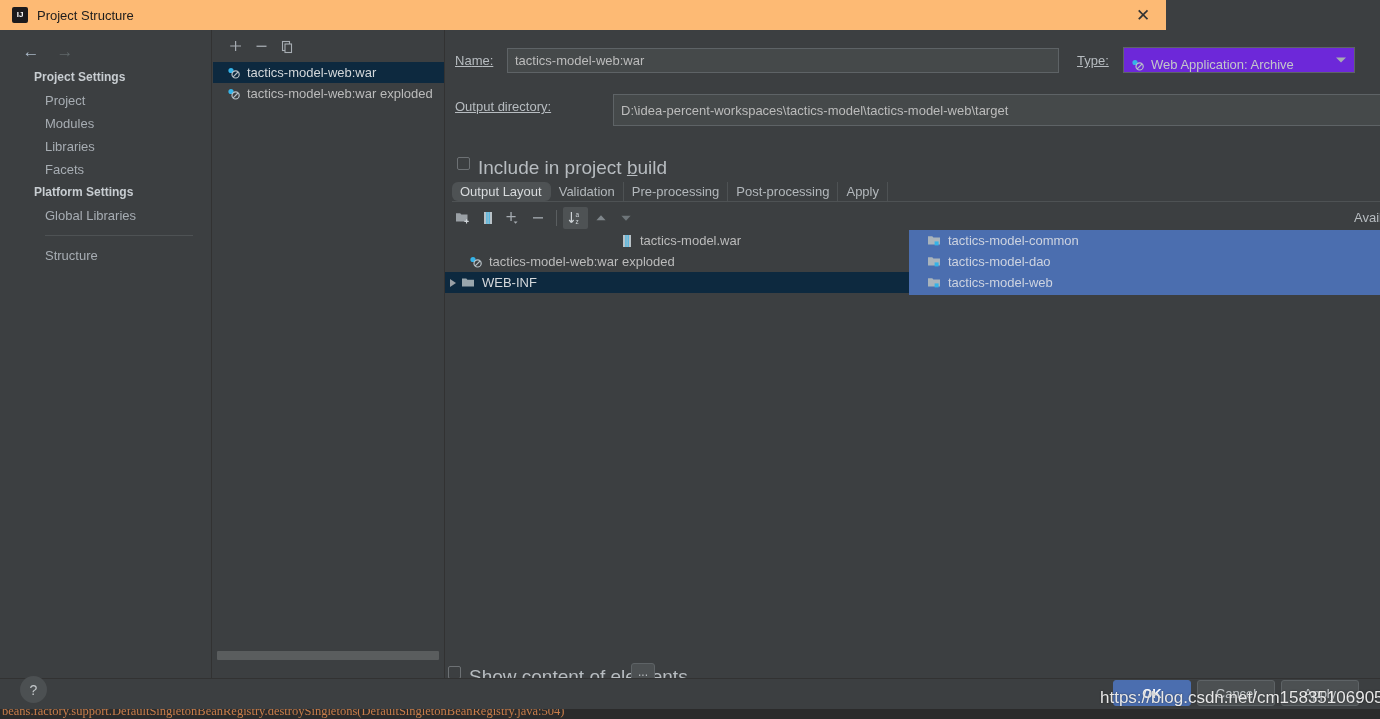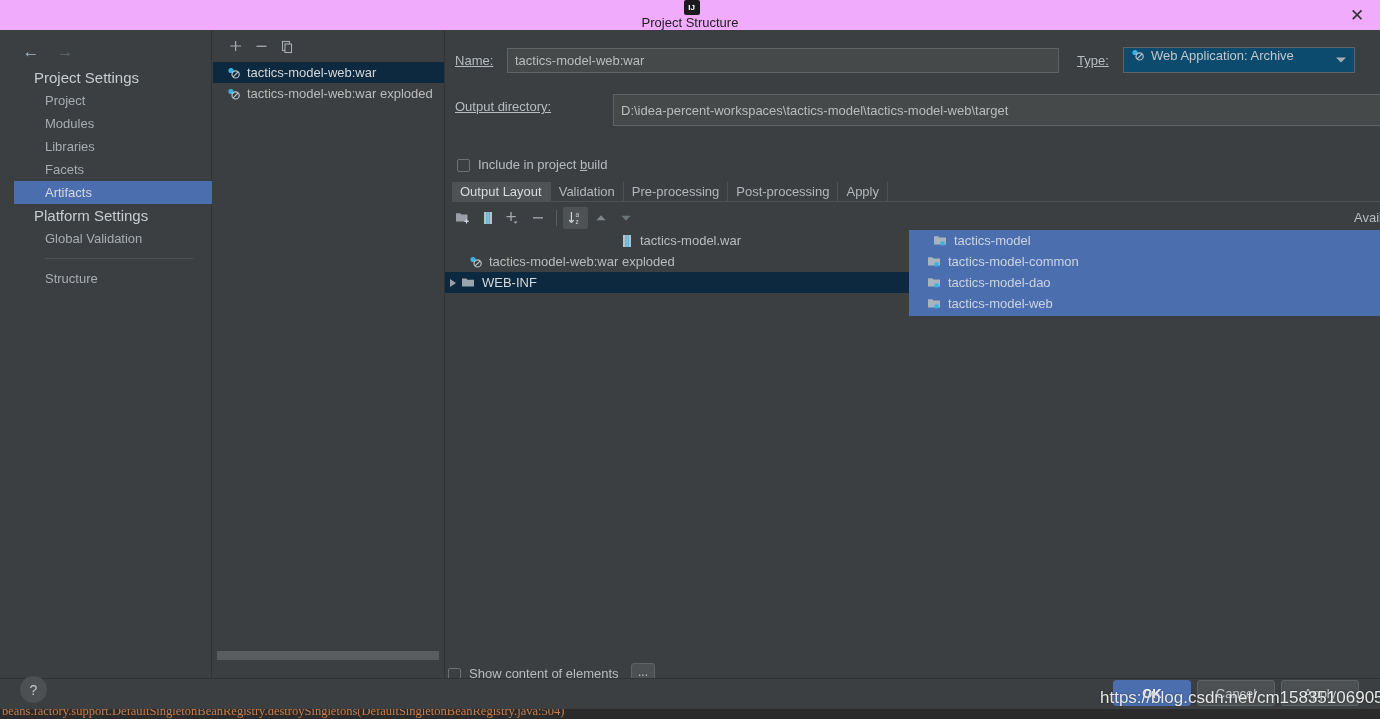--- a/index.html
+++ b/index.html
@@ -35,23 +35,23 @@
     font-family: Liberation Serif, serif;
     font-size: 12.5px; color: #c87d4a; white-space: nowrap;
   }
 
   
   .dialog {
     position: absolute; left: 0; top: 0; width: 1380px; height: 708px;
     background: #3c3f41;
   }
   .titlebar {
-    position: absolute; left: 0; top: 0; width: 1380px; height: 30px;
-    background: #f0abfc;
-    display: flex; align-items: center; flex-direction: column;
+    position: absolute; left: 0; top: 0; width: 1166px; height: 30px;
+    background: #fdba74;
+    display: flex; align-items: center;
   }
   .title-icon {
     width: 16px; height: 16px; margin-left: 12px; margin-right: 9px;
     background: #1b1b1d; border-radius: 2px; position: relative;
     display: inline-block;
   }
   .title-icon::before {
     content: "IJ"; position: absolute; left: 0; top: 0;
     width: 16px; height: 16px; line-height: 16px; text-align: center;
     font-size: 8px; font-weight: bold; color: #ffffff;
@@ -84,21 +84,21 @@
   .nav-arrow {
     width: 34px; height: 26px; display: flex; align-items: center; justify-content: center;
     font-size: 17px; line-height: 1;
   }
   .nav-arrow.back { color: #a9b7c6; }
   .nav-arrow.fwd  { color: #5f6769; }
 
   .nav-list { position: absolute; left: 0; top: 36px; width: 197px; }
   .nav-group {
     height: 23px; line-height: 23px; padding-left: 20px;
-    font-size: 15px; font-weight: normal; color: #c8cdd1;
+    font-size: 12px; font-weight: bold; color: #c8cdd1;
   }
   .nav-item {
     height: 23px; line-height: 23px; padding-left: 31px;
     font-size: 13px; color: #a7adb3;
   }
   .nav-item.selected {
     background: #4b6eaf; color: #d6d9dc;
     width: 197px;
   }
   .nav-sep {
@@ -147,57 +147,57 @@
   .lbl u { text-decoration: underline; }
   .tfield {
     position: absolute; height: 25px; box-sizing: border-box;
     background: #45494a; border: 1px solid #5e6366;
     color: #bcbcbc; font-size: 13px;
     display: flex; align-items: center; padding-left: 7px;
     white-space: nowrap; overflow: hidden;
   }
   .combo {
     position: absolute; height: 26px; box-sizing: border-box;
-    background: #0c4a6e; border: 1px solid #5e6366;
-    display: flex; align-items: flex-start; padding-left: 7px;
+    background: #6d28d9; border: 1px solid #5e6366;
+    display: flex; align-items: flex-end; padding-left: 7px;
     font-size: 13px; color: #c3c7ca;
   }
   .combo .chev {
     position: absolute; right: 8px; top: 50%; transform: translateY(-50%);
     width: 0; height: 0; border-left: 5px solid transparent;
     border-right: 5px solid transparent; border-top: 5px solid #a6acb2;
   }
   .browse-ico {
     position: absolute; right: 6px; top: 50%; transform: translateY(-50%);
     color: #9aa0a5;
   }
 
   .chk-row {
-    position: absolute; display: flex; align-items: flex-end;
-    font-size: 13px; color: #b7bcc0;
+    position: absolute; display: flex; align-items: flex-start;
+    font-size: 19px; color: #b7bcc0;
   }
   .chkbox {
     width: 13px; height: 13px; box-sizing: border-box;
     border: 1px solid #6d7174; background: #3c3f41;
     margin-right: 8px; border-radius: 2px;
   }
 
   
   .tabs {
     position: absolute; left: 7px; top: 151px; width: 928px; height: 20px;
     display: flex; align-items: flex-end;
     border-bottom: 1px solid #4e5254;
   }
   .tab {
     height: 19px; line-height: 19px; padding: 0 8px;
     font-size: 13px; color: #b2b7bb;
     border-right: 1px solid #4e5254;
   }
   .tab.active {
-    background: #4e5254; color: #d8dbdd;
+    background: #4e5254; color: #d8dbdd; border-radius: 6px;
   }
 
   
   .lay-toolbar {
     position: absolute; left: 5px; top: 176px; width: 460px; height: 24px;
     display: flex; align-items: center;
   }
   .lay-toolbar .tb-btn { width: 25px; }
   .tb-sep {
     width: 1px; height: 16px; background: #5a5e60; margin: 0 6px;
@@ -313,23 +313,22 @@
         <div class="nav-arrows">
           <div class="nav-arrow back">←</div>
           <div class="nav-arrow fwd">→</div>
         </div>
         <div class="nav-list">
           <div class="nav-group">Project Settings</div>
           <div class="nav-item">Project</div>
           <div class="nav-item">Modules</div>
           <div class="nav-item">Libraries</div>
           <div class="nav-item">Facets</div>
-          <div class="nav-item selected">Artifacts</div>
           <div class="nav-group">Platform Settings</div>
-          <div class="nav-item">Global Validation</div>
+          <div class="nav-item">Global Libraries</div>
           <div class="nav-sep"></div>
           <div class="nav-item">Structure</div>
         </div>
       </div>
 
       <div class="artifacts">
         <div class="art-toolbar">
           <div class="tb-btn">
             <svg width="13" height="13" viewBox="0 0 13 13">
                 <path d="M6 1h1.2v4.4H12v1.2H7.2V11H6V6.6H1.2V5.4H6z" fill="#a6acb2"></path>
@@ -499,29 +498,20 @@
           <span class="ico">
             <svg width="15" height="13" viewBox="0 0 15 13">
               <path d="M1 2.4h4.3l1.1 1.3h6.6v6.9H1z" fill="#9aa6ad"></path>
             </svg>
           </span>
           <span>WEB-INF</span>
         </div>
       </div>
 
       <div class="avail-list">
-        <div class="avail-row indent">
-          <span class="ico">
-            <svg width="15" height="13" viewBox="0 0 15 13">
-              <path d="M1 2.2h4.3l1.1 1.3h6.6v6.9H1z" fill="#a9b3bb"></path>
-              <rect x="7.6" y="7.4" width="4" height="4" fill="#35b3e8"></rect>
-            </svg>
-          </span>
-          <span>tactics-model</span>
-        </div>
         <div class="avail-row">
           <span class="ico">
             <svg width="15" height="13" viewBox="0 0 15 13">
               <path d="M1 2.2h4.3l1.1 1.3h6.6v6.9H1z" fill="#a9b3bb"></path>
               <rect x="7.6" y="7.4" width="4" height="4" fill="#35b3e8"></rect>
             </svg>
           </span>
           <span>tactics-model-common</span>
         </div>
         <div class="avail-row">

